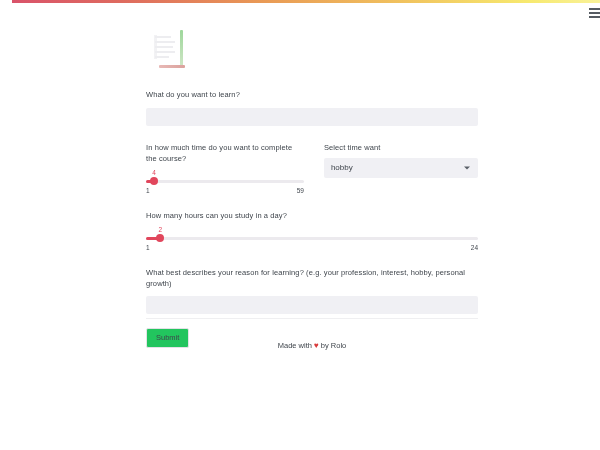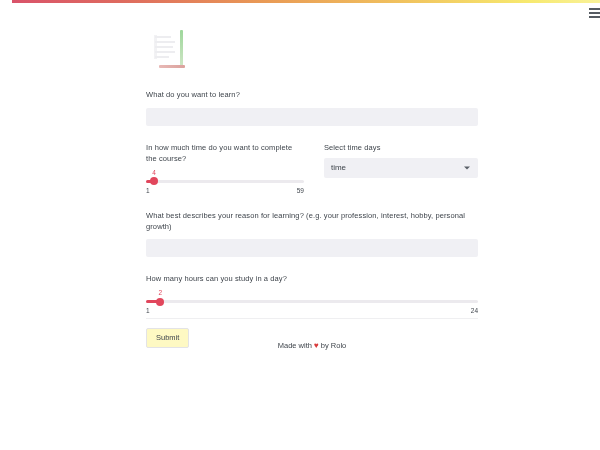--- a/index.html
+++ b/index.html
@@ -198,21 +198,21 @@
     width: 0; height: 0;
     border-left: 3.2px solid transparent;
     border-right: 3.2px solid transparent;
     border-top: 3.8px solid #5a6068;
   }
 
   
   .submit {
     margin-top: 14px;
     display: inline-block;
-    background: #fef9c3;
+    background: #22c55e;
     border: 1px solid #e3e3e6;
     border-radius: 2px;
     padding: 4px 9px;
     font-family: "Liberation Sans", sans-serif;
     font-size: 7.5px;
     color: #3f454c;
     cursor: pointer;
     line-height: 10px;
   }
 
@@ -284,51 +284,51 @@
             <div class="thumb" id="dur-thumb" style="left: 5.17241%;"></div>
           </div>
           <div class="minmax">
             <span>1</span>
             <span>59</span>
           </div>
         </div>
       </div>
 
       <div class="col-select">
-        <div class="label">Select time days</div>
+        <div class="label">Select time want</div>
         <div class="select">
-          <span class="sel-value">time</span>
+          <span class="sel-value">hobby</span>
           <span class="caret"></span>
         </div>
       </div>
 
-    </div>
-
-    
-    <div class="field">
-      <div class="label">What best describes your reason for learning? (e.g. your profession, interest, hobby, personal growth)</div>
-      <input class="textinput" type="text" placeholder="" style="">
     </div>
 
     
     <div class="field">
       <div class="label">How many hours can you study in a day?</div>
       <div class="slider-block">
         <div class="slider-value" id="hrs-val" style="left: 4.34783%;">2</div>
         <div class="track">
           <div class="filled" id="hrs-fill" style="width: 4.34783%;"></div>
           <div class="thumb" id="hrs-thumb" style="left: 4.34783%;"></div>
         </div>
         <div class="minmax">
           <span>1</span>
           <span>24</span>
         </div>
       </div>
     </div>
 
+    
+    <div class="field">
+      <div class="label">What best describes your reason for learning? (e.g. your profession, interest, hobby, personal growth)</div>
+      <input class="textinput" type="text" placeholder="" style="">
+    </div>
+
     <button class="submit">Submit</button>
 
   </div>
 
   <div class="divider"></div>
 
   <div class="footer">
     <span>Made with</span>
     <span class="heart">♥</span>
     <span>by Rolo</span>

